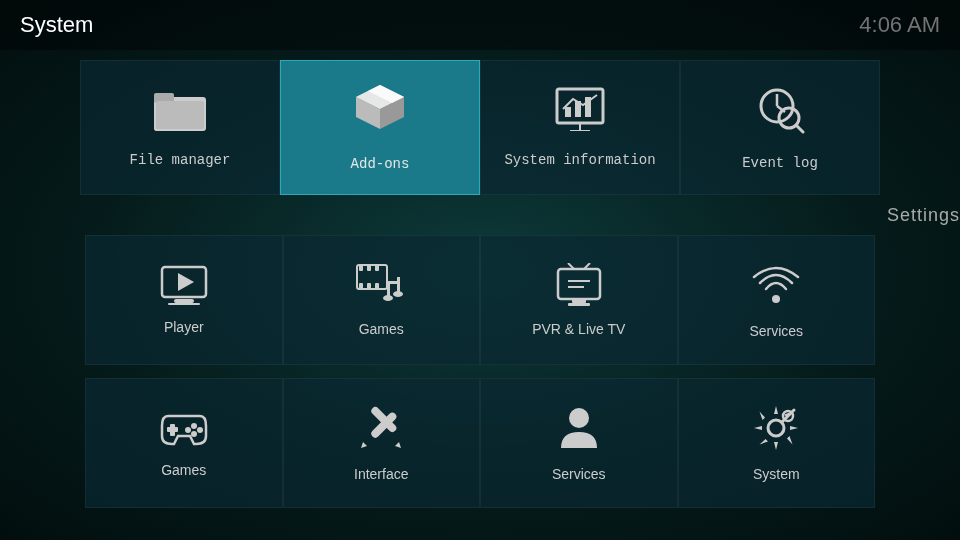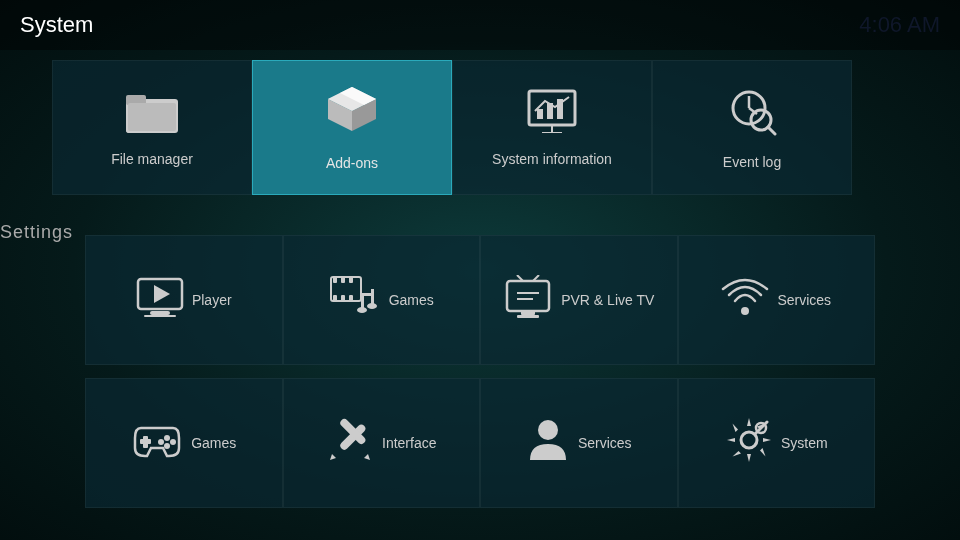--- a/index.html
+++ b/index.html
@@ -28,31 +28,33 @@
 
     #app-title {
       font-size: 22px;
       font-weight: 300;
       color: #fff;
     }
 
     #clock {
       font-size: 22px;
       font-weight: 300;
-      color: #0f172a;
+      color: #737373;
     }
 
     
     #top-items {
       position: absolute;
       top: 50px;
       left: 0; right: 0;
       display: flex;
+      justify-content: center;
       gap: 0;
       padding: 10px 52px 0;
+      font-family: Liberation Mono, monospace;
     }
 
     .top-item {
       flex: 1;
       max-width: 200px;
       height: 135px;
       display: flex;
       flex-direction: column;
       align-items: center;
       justify-content: center;
@@ -79,25 +81,24 @@
 
     .top-item.highlighted .label {
       color: #e5e5e5;
     }
 
     
     #settings-label {
       position: absolute;
       top: 205px;
       left: 0; right: 0;
-      text-align: left;
+      text-align: right;
       font-size: 18px;
       color: #aaa;
       letter-spacing: 1px;
-      margin-top: 17px;
     }
 
     
     #grid-row1, #grid-row2 {
       position: absolute;
       left: 85px; right: 85px;
       display: flex;
       gap: 0;
     }
 
@@ -108,21 +109,21 @@
 
     #grid-row2 {
       top: 378px;
       height: 130px;
     }
 
     .grid-item {
       flex: 1;
       height: 130px;
       display: flex;
-      flex-direction: row;
+      flex-direction: column;
       align-items: center;
       justify-content: center;
       background: rgba(10, 40, 50, 0.7);
       border: 1px solid rgba(255,255,255,0.05);
       cursor: pointer;
       gap: 8px;
     }
 
     .grid-item .icon-area {
       font-size: 40px;

